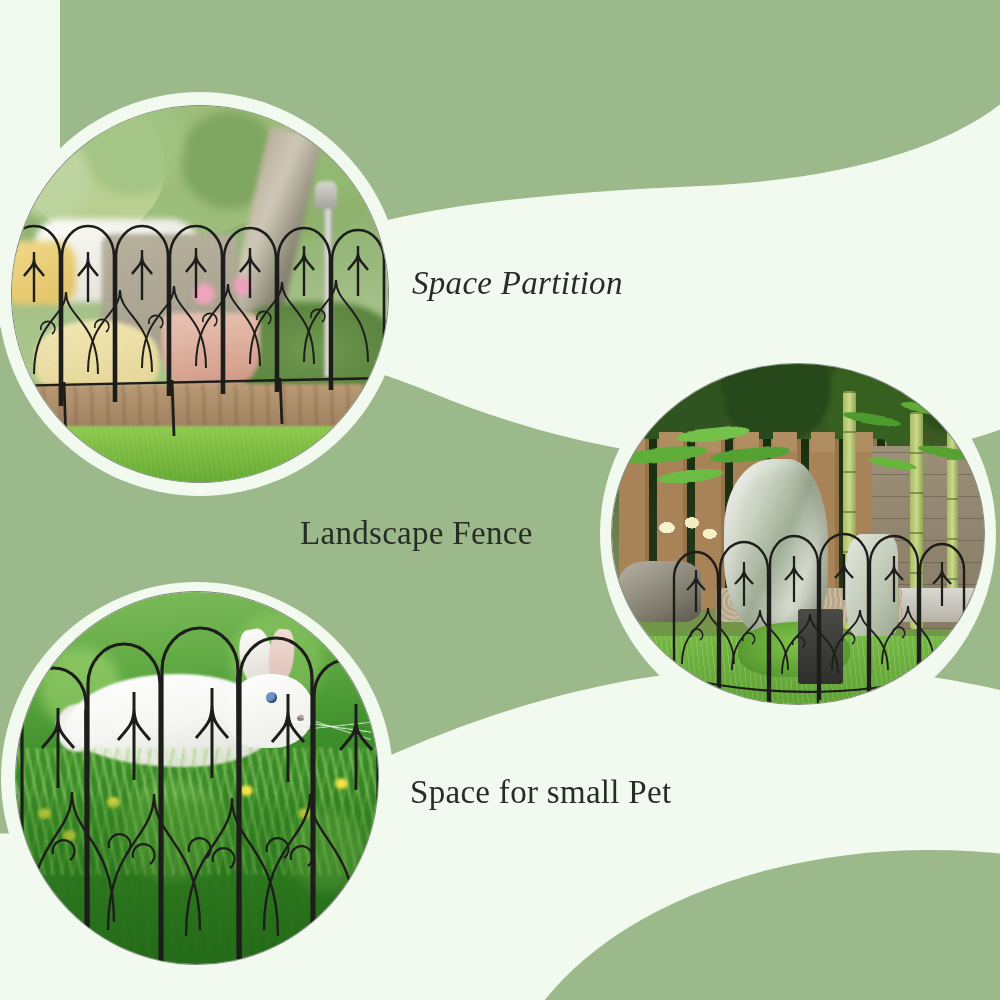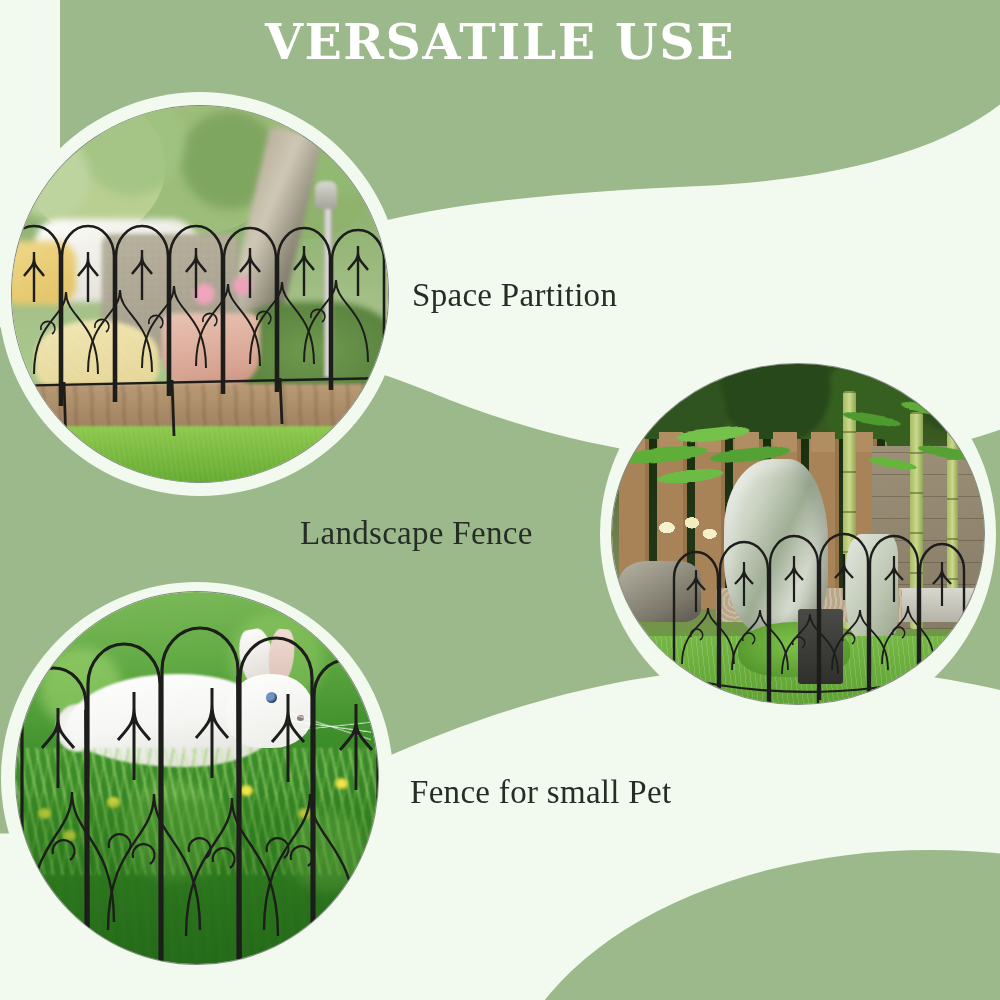--- a/index.html
+++ b/index.html
@@ -40,21 +40,21 @@
   
   .caption {
     position:absolute;
     font-family:"Liberation Serif", serif;
     font-size:33px;
     color:#262d26;
     letter-spacing:0.3px;
     white-space:nowrap;
     z-index:30;
   }
-  #cap-space      { left:412px; top:277px; }
+  #cap-space      { left:412px; top:265px;font-style:italic; }
   #cap-landscape  { left:300px; top:515px; }
   #cap-pet        { left:410px; top:774px; }
 
   
   .photo {
     position:absolute;
     border-radius:50%;
     overflow:hidden;
     z-index:20;
     box-shadow:0 0 0 1px rgba(40,40,40,0.55);
@@ -400,21 +400,20 @@
              C 620,672 500,706 380,760
              C 260,814 120,840 -60,832 Z" fill="#9cb98c"></path>
 
     <ellipse cx="930" cy="1120" rx="430" ry="270" fill="#9cb98c"></ellipse>
 
     <circle cx="200" cy="294" r="202" fill="#f2faef"></circle>
     <circle cx="798" cy="534" r="198" fill="#f2faef"></circle>
     <circle cx="197" cy="778" r="196" fill="#f2faef"></circle>
   </svg>
 
-  <div class="title">VERSATILE USE</div>
 
   <div class="photo" id="photo-patio">
     <div class="inner">
       <div class="sky"></div>
       <div class="foliage"></div>
       <div class="tree"></div>
       <div class="cushion-white"></div>
       <div class="cushion-yellow"></div>
       <div class="wicker"></div>
       <div class="pouf"></div>
@@ -595,15 +594,15 @@
             <line x1="70" y1="118" x2="72" y2="372"></line>
             <line x1="222" y1="84" x2="224" y2="372"></line>
           </g>
         </g>
       </svg>
     </div>
   </div>
 
   <div class="caption" id="cap-space">Space Partition</div>
   <div class="caption" id="cap-landscape">Landscape Fence</div>
-  <div class="caption" id="cap-pet">Fence for small Pet</div>
+  <div class="caption" id="cap-pet">Space for small Pet</div>
 
 </div>
 
 </body></html>

